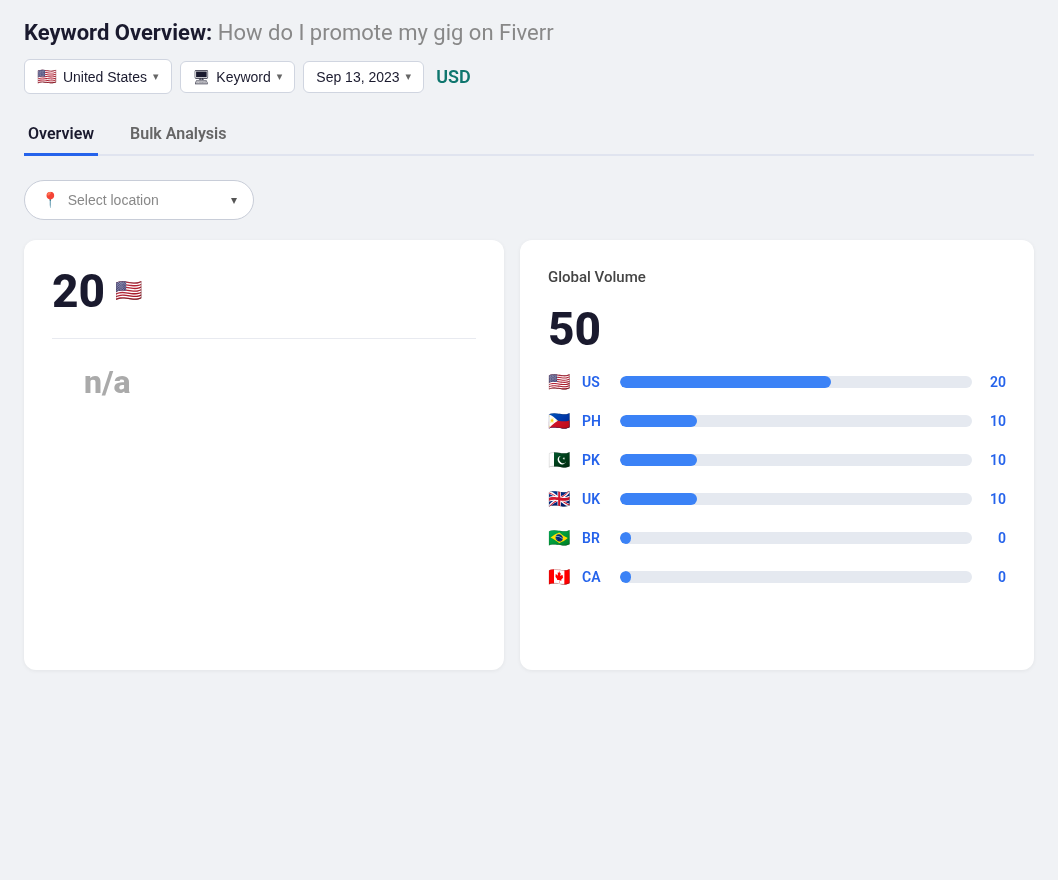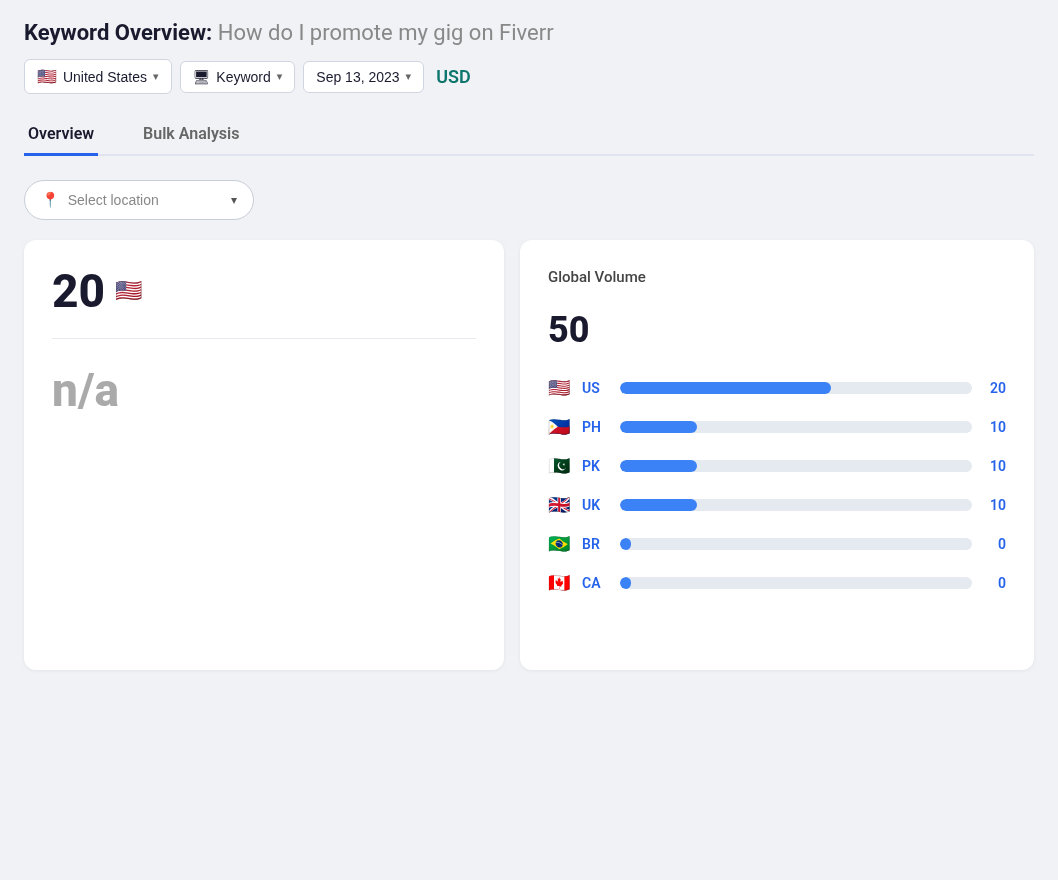--- a/index.html
+++ b/index.html
@@ -68,21 +68,21 @@
       padding: 7px 4px;
     }
 
     .tabs-container {
       margin-top: 20px;
       border-bottom: 2px solid #e0e4ef;
     }
 
     .tabs {
       display: flex;
-      gap: 13px;
+      gap: 0;
     }
 
     .tab {
       padding: 10px 4px;
       margin-right: 28px;
       font-size: 16px;
       font-weight: 600;
       cursor: pointer;
       color: #666;
       border-bottom: 3px solid transparent;
@@ -175,39 +175,40 @@
     }
 
     .difficulty-label {
       font-size: 15px;
       color: #444;
       font-weight: 500;
       margin-bottom: 10px;
     }
 
     .difficulty-value {
-      font-size: 46px;
+      font-size: 32px;
       font-weight: 800;
       color: #aaa;
+      margin-left: 32px;
     }
 
     
     .global-label {
       font-size: 15px;
       color: #444;
       font-weight: 500;
-      margin-bottom: 26px;
+      margin-bottom: 20px;
     }
 
     .global-value {
-      font-size: 36px;
+      font-size: 46px;
       font-weight: 800;
       color: #1a1a2e;
       line-height: 1;
-      margin-bottom: 29px;
+      margin-bottom: 19px;
     }
 
     .country-rows {
       display: flex;
       flex-direction: column;
       gap: 18px;
     }
 
     .country-row {
       display: flex;

